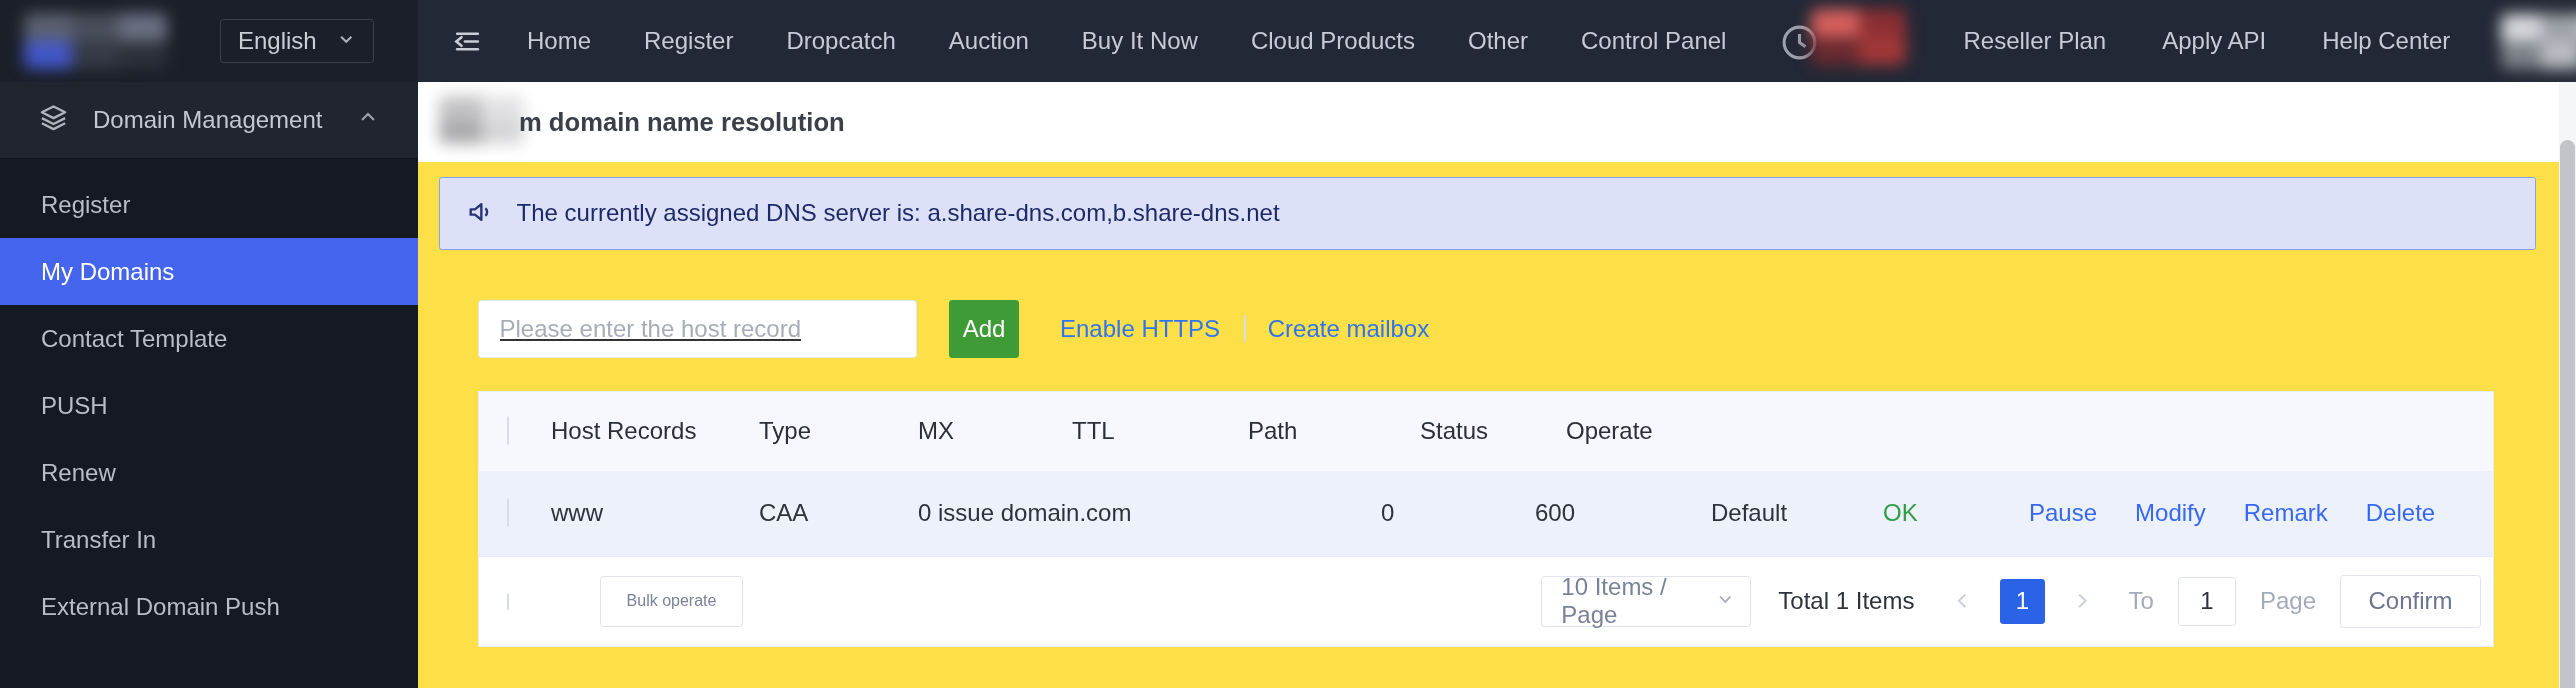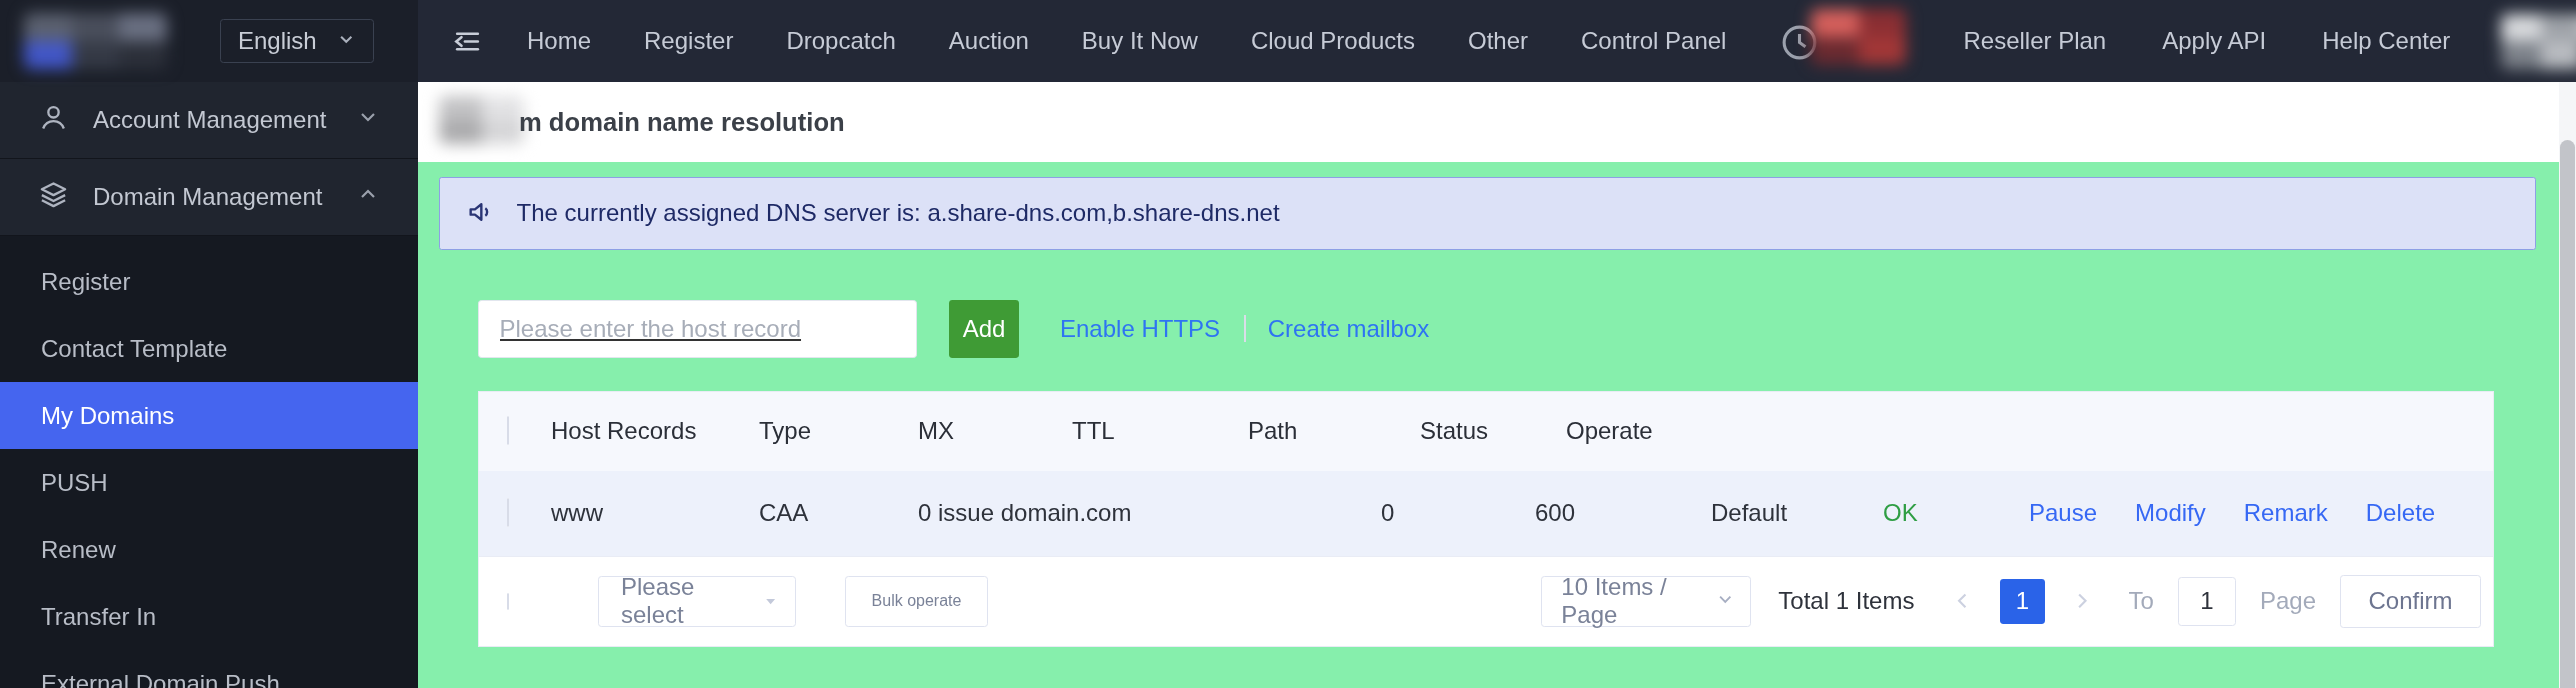--- a/index.html
+++ b/index.html
@@ -47,21 +47,21 @@
   .side-group { height:77px; background:#20252f; border-bottom:1.7px solid #12151c;
                 display:flex; align-items:center; padding:0 38px; color:#c3c8d2;
                 font-size:24px; cursor:pointer; }
   .side-group .lbl { flex:1; margin-left:24px; }
   .submenu { padding-top:12px; }
   .side-item { height:67px; display:flex; align-items:center; padding-left:41px;
                color:#b8bdc7; font-size:24px; cursor:pointer; }
   .side-item.active { background:#4565ef; color:#fff; }
 
   
-  .main { position:absolute; left:418px; top:82px; right:0; bottom:0; background:#86efac; }
+  .main { position:absolute; left:418px; top:82px; right:0; bottom:0; background:#fde047; }
   .titlebar { position:relative; height:80px; background:#fff; }
   .page-title { position:absolute; left:101px; top:0; height:80px; display:flex;
                 align-items:center; font-size:25.6px; color:#3b4048; }
 
   .banner { margin:14.5px 40px 0 21px; height:73px; background:#dce1f7;
             border:1.7px solid #8e9fe5; border-radius:2.6px; display:flex;
             align-items:center; padding:0 25.6px; gap:19px; }
   .banner-text { color:#1e2a66; font-size:24px; }
 
   .toolbar { margin:50px 0 0 60px; display:flex; align-items:center; height:58px; }
@@ -193,51 +193,37 @@
             <i></i>
             <i></i>
           </span>
       </div>
     </div>
   </header>
 
   <aside class="sidebar">
     <div class="side-group">
       <span>
-        <svg width="31" height="31" viewBox="0 0 24 24" fill="none" stroke="#aeb4c0" stroke-width="1.8">
-            <circle cx="12" cy="8" r="4"></circle>
-            <path d="M4 20.5c1.6-4.2 5-5.7 8-5.7s6.4 1.5 8 5.7"></path>
-          </svg>
-      </span>
-      <span class="lbl">Account Management</span>
-      <span>
-        <svg width="24" height="24" viewBox="0 0 24 24" fill="none" stroke="#9aa0ac" stroke-width="2.2">
-            <polyline points="6 9 12 15 18 9"></polyline>
-          </svg>
-      </span>
-    </div>
-    <div class="side-group">
-      <span>
         <svg width="31" height="31" viewBox="0 0 24 24" fill="none" stroke="#aeb4c0" stroke-width="1.8" stroke-linejoin="round">
             <path d="M3 8 L12 3.5 L21 8 L12 12.5 Z"></path>
             <path d="M3 12.5 L12 17 L21 12.5"></path>
             <path d="M3 16.5 L12 21 L21 16.5"></path>
           </svg>
       </span>
       <span class="lbl">Domain Management</span>
       <span>
         <svg width="24" height="24" viewBox="0 0 24 24" fill="none" stroke="#9aa0ac" stroke-width="2.2">
             <polyline points="6 15 12 9 18 15"></polyline>
           </svg>
       </span>
     </div>
     <nav class="submenu">
       <div class="side-item">Register</div>
+      <div class="side-item active">My Domains</div>
       <div class="side-item">Contact Template</div>
-      <div class="side-item active">My Domains</div>
       <div class="side-item">PUSH</div>
       <div class="side-item">Renew</div>
       <div class="side-item">Transfer In</div>
       <div class="side-item">External Domain Push</div>
     </nav>
   </aside>
 
   <main class="main">
     <div class="titlebar">
       <span class="blurred title-blur">
@@ -291,26 +277,20 @@
         <div class="c-op">
           <span class="op-link">Pause</span>
           <span class="op-link">Modify</span>
           <span class="op-link">Remark</span>
           <span class="op-link">Delete</span>
         </div>
       </div>
 
       <div class="trow tfoot">
         <div class="c-check"><span class="checkbox"></span></div>
-        <div class="selbox bulk-select">
-          <span>Please select</span>
-          <span><svg width="15.3" height="15.3" viewBox="0 0 24 24" fill="#c3c9da">
-                <path d="M5 8 L12 16 L19 8 Z"></path>
-              </svg></span>
-        </div>
         <button class="btn-bulk">Bulk operate</button>
 
         <div class="pager">
           <div class="selbox pagesize">
             <span>10 Items / Page</span>
             <span><svg width="20.5" height="20.5" viewBox="0 0 24 24" fill="none" stroke="#a7aec2" stroke-width="2.2">
                   <polyline points="6 9 12 15 18 9"></polyline>
                 </svg></span>
           </div>
           <span class="total">Total 1 Items</span>

